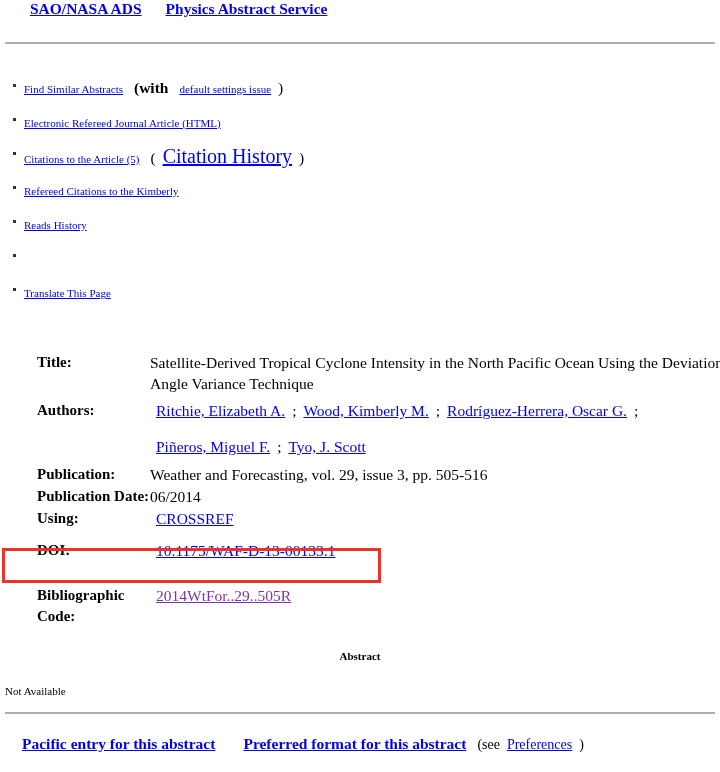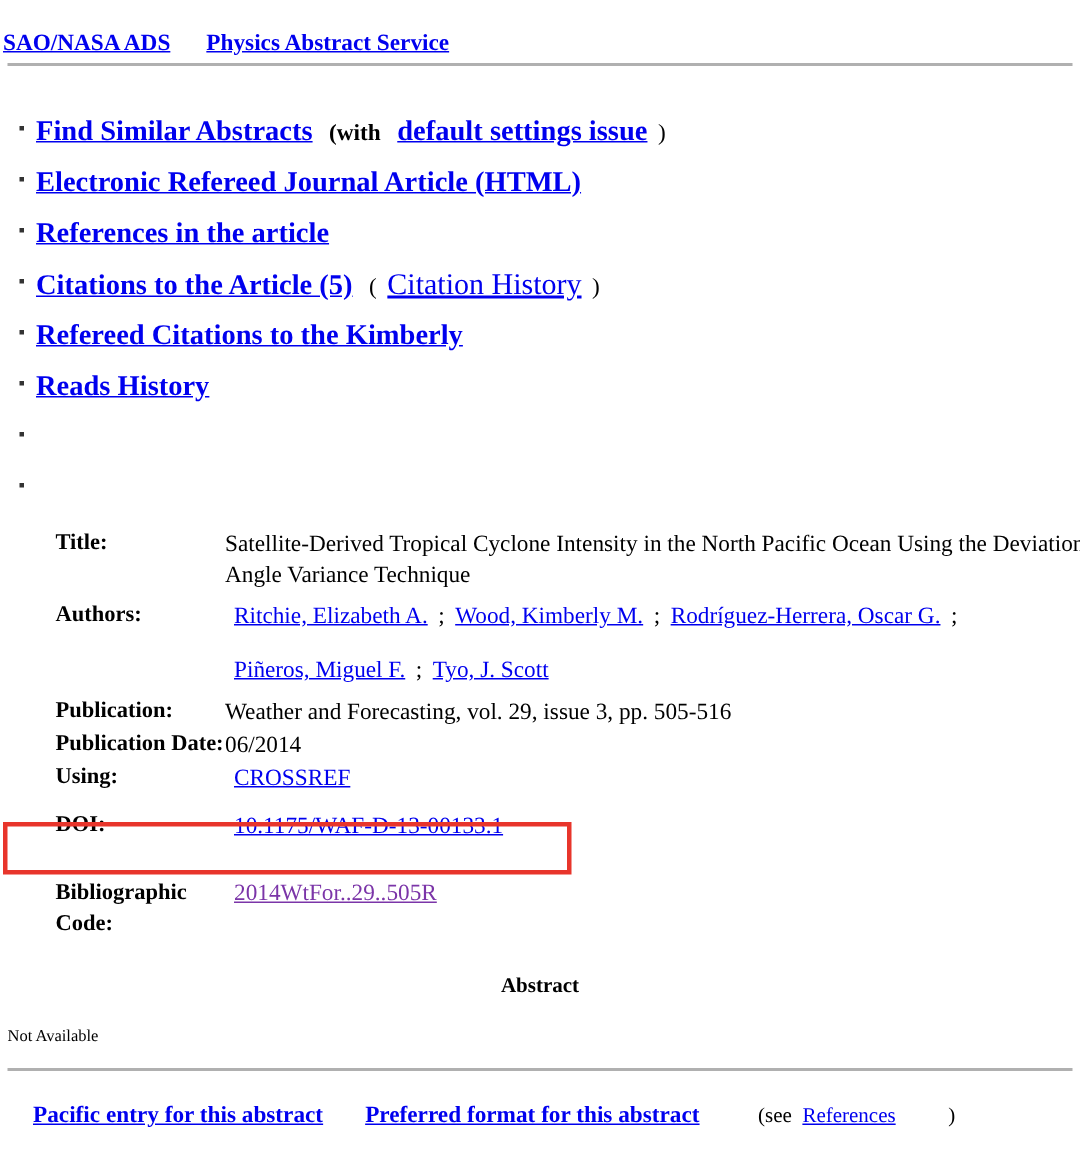--- a/index.html
+++ b/index.html
@@ -21,24 +21,24 @@
     text-decoration: underline;
   }
   .visited {
     color: #7b35a8;
   }
 
   
   .topbar {
     position: absolute;
     left: 0;
-    top: 20px;
+    top: 0;
     width: 607px;
     height: 28px;
-    padding-left: 2px;
+    padding-left: 30px;
     box-sizing: border-box;
   }
   .topbar .lnk {
     font-weight: bold;
     font-size: 15.5px;
     margin-right: 24px;
     white-space: nowrap;
   }
   hr.rule {
     position: absolute;
@@ -68,22 +68,22 @@
   }
   .li .bullet {
     position: absolute;
     left: 13px;
     top: 6px;
     width: 3px;
     height: 3px;
     background: #333333;
   }
   .li .lnk {
-    font-weight: bold;
-    font-size: 19px;
+    font-weight: normal;
+    font-size: 11px;
   }
   .li .plain {
     font-weight: bold;
     font-size: 15.5px;
     color: #000;
   }
   .li .paren {
     font-size: 15.5px;
     color: #000;
     font-weight: normal;
@@ -152,21 +152,21 @@
   }
 
   
   .abstract-heading {
     position: absolute;
     left: 0;
     top: 650px;
     width: 720px;
     text-align: center;
     font-weight: bold;
-    font-size: 14px;
+    font-size: 11px;
   }
   .abstract-body {
     position: absolute;
     left: 5px;
     top: 685px;
     font-size: 11px;
   }
 
   
   .footer {
@@ -179,21 +179,20 @@
     white-space: nowrap;
   }
   .footer .lnk {
     font-weight: bold;
     font-size: 15.5px;
   }
   .footer .gap { display: inline-block; width: 28px; }
   .footer .see {
     font-size: 14px;
     color: #000;
-    margin-left: 28px;
   }
   .footer .lnk-thin {
     font-weight: normal;
     font-size: 14px;
   }
 </style>
 </head>
 <body>
 
 <div class="topbar">
@@ -204,42 +203,39 @@
 <div class="linklist">
 
   <div class="li">
     <span class="bullet"></span><span class="lnk">Find Similar Abstracts</span><span class="sp-wide"></span><span class="plain">(with</span><span class="sp-wide"></span><span class="lnk">default settings issue</span><span class="sp"></span><span class="paren">)</span>
   </div>
 
   <div class="li">
     <span class="bullet"></span><span class="lnk">Electronic Refereed Journal Article (HTML)</span>
   </div>
 
-  <div class="li">
-    <span class="bullet"></span><span class="lnk">References in the article</span>
-  </div>
 
   <div class="li">
     <span class="bullet"></span><span class="lnk">Citations to the Article (5)</span><span class="sp-wide"></span><span class="paren">(</span><span class="sp"></span><span class="lnk lnk-thin">Citation History</span><span class="sp"></span><span class="paren">)</span>
   </div>
 
   <div class="li">
     <span class="bullet"></span><span class="lnk">Refereed Citations to the Kimberly</span>
   </div>
 
   <div class="li">
     <span class="bullet"></span><span class="lnk">Reads History</span>
   </div>
 
   <div class="li">
     <span class="bullet"></span><span class="lnk"></span>
   </div>
 
   <div class="li">
-    <span class="bullet"></span>
+    <span class="bullet"></span><span class="lnk">Translate This Page</span>
   </div>
 
 </div>
 
 <div class="meta">
 
   <div class="row row-title">
     <span class="label">Title:</span>
     <span class="value wrap2">Satellite-Derived Tropical Cyclone Intensity in the North Pacific Ocean Using the Deviation Angle Variance Technique</span>
   </div>
@@ -279,14 +275,14 @@
 </div>
 
 <div class="doi-box" style="border-color: rgb(232, 53, 43);"></div>
 
 <div class="abstract-heading">Abstract</div>
 <div class="abstract-body">Not Available</div>
 
 <hr class="rule rule-bottom">
 
 <div class="footer">
-  <span class="lnk">Pacific entry for this abstract</span><span class="gap"></span><span class="lnk">Preferred format for this abstract</span><span class="sp-wide"></span><span class="see">(see</span><span class="sp"></span><span class="lnk lnk-thin">References</span><span class="sp"></span><span class="see">)</span>
+  <span class="lnk">Pacific entry for this abstract</span><span class="gap"></span><span class="lnk">Preferred format for this abstract</span><span class="sp-wide"></span><span class="see">(see</span><span class="sp"></span><span class="lnk lnk-thin">Preferences</span><span class="sp"></span><span class="see">)</span>
 </div>
 
 </body></html>

